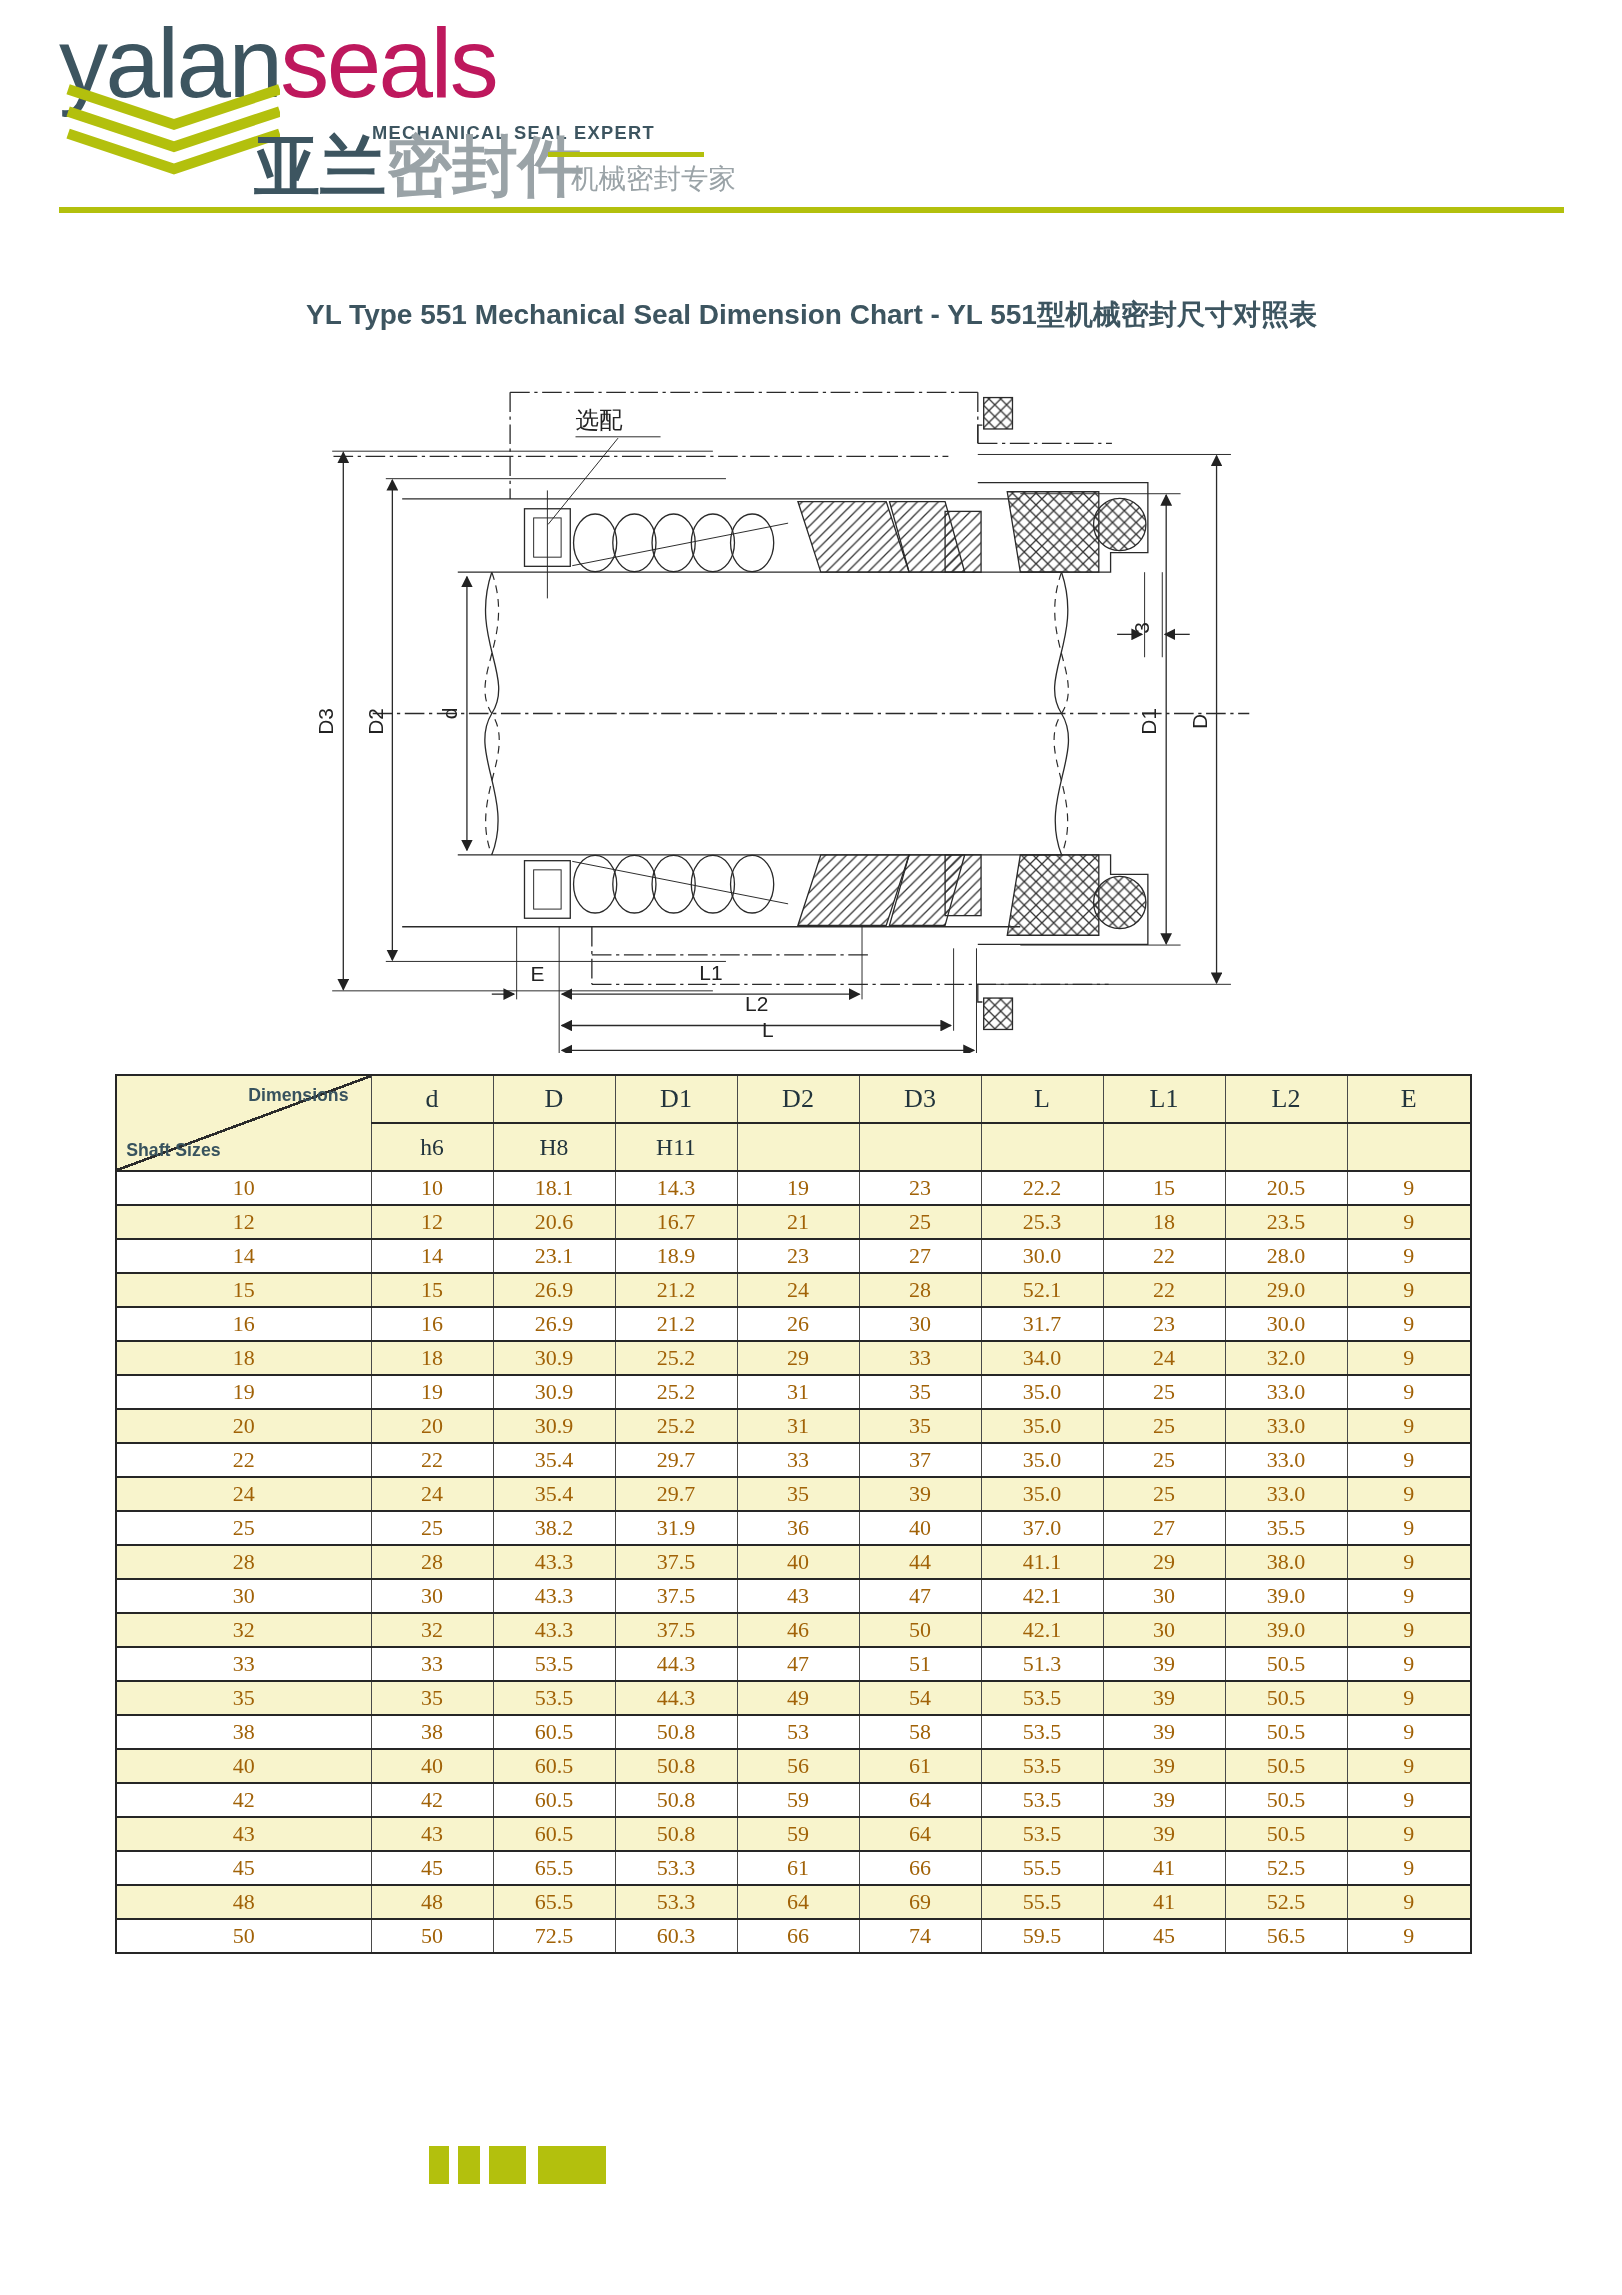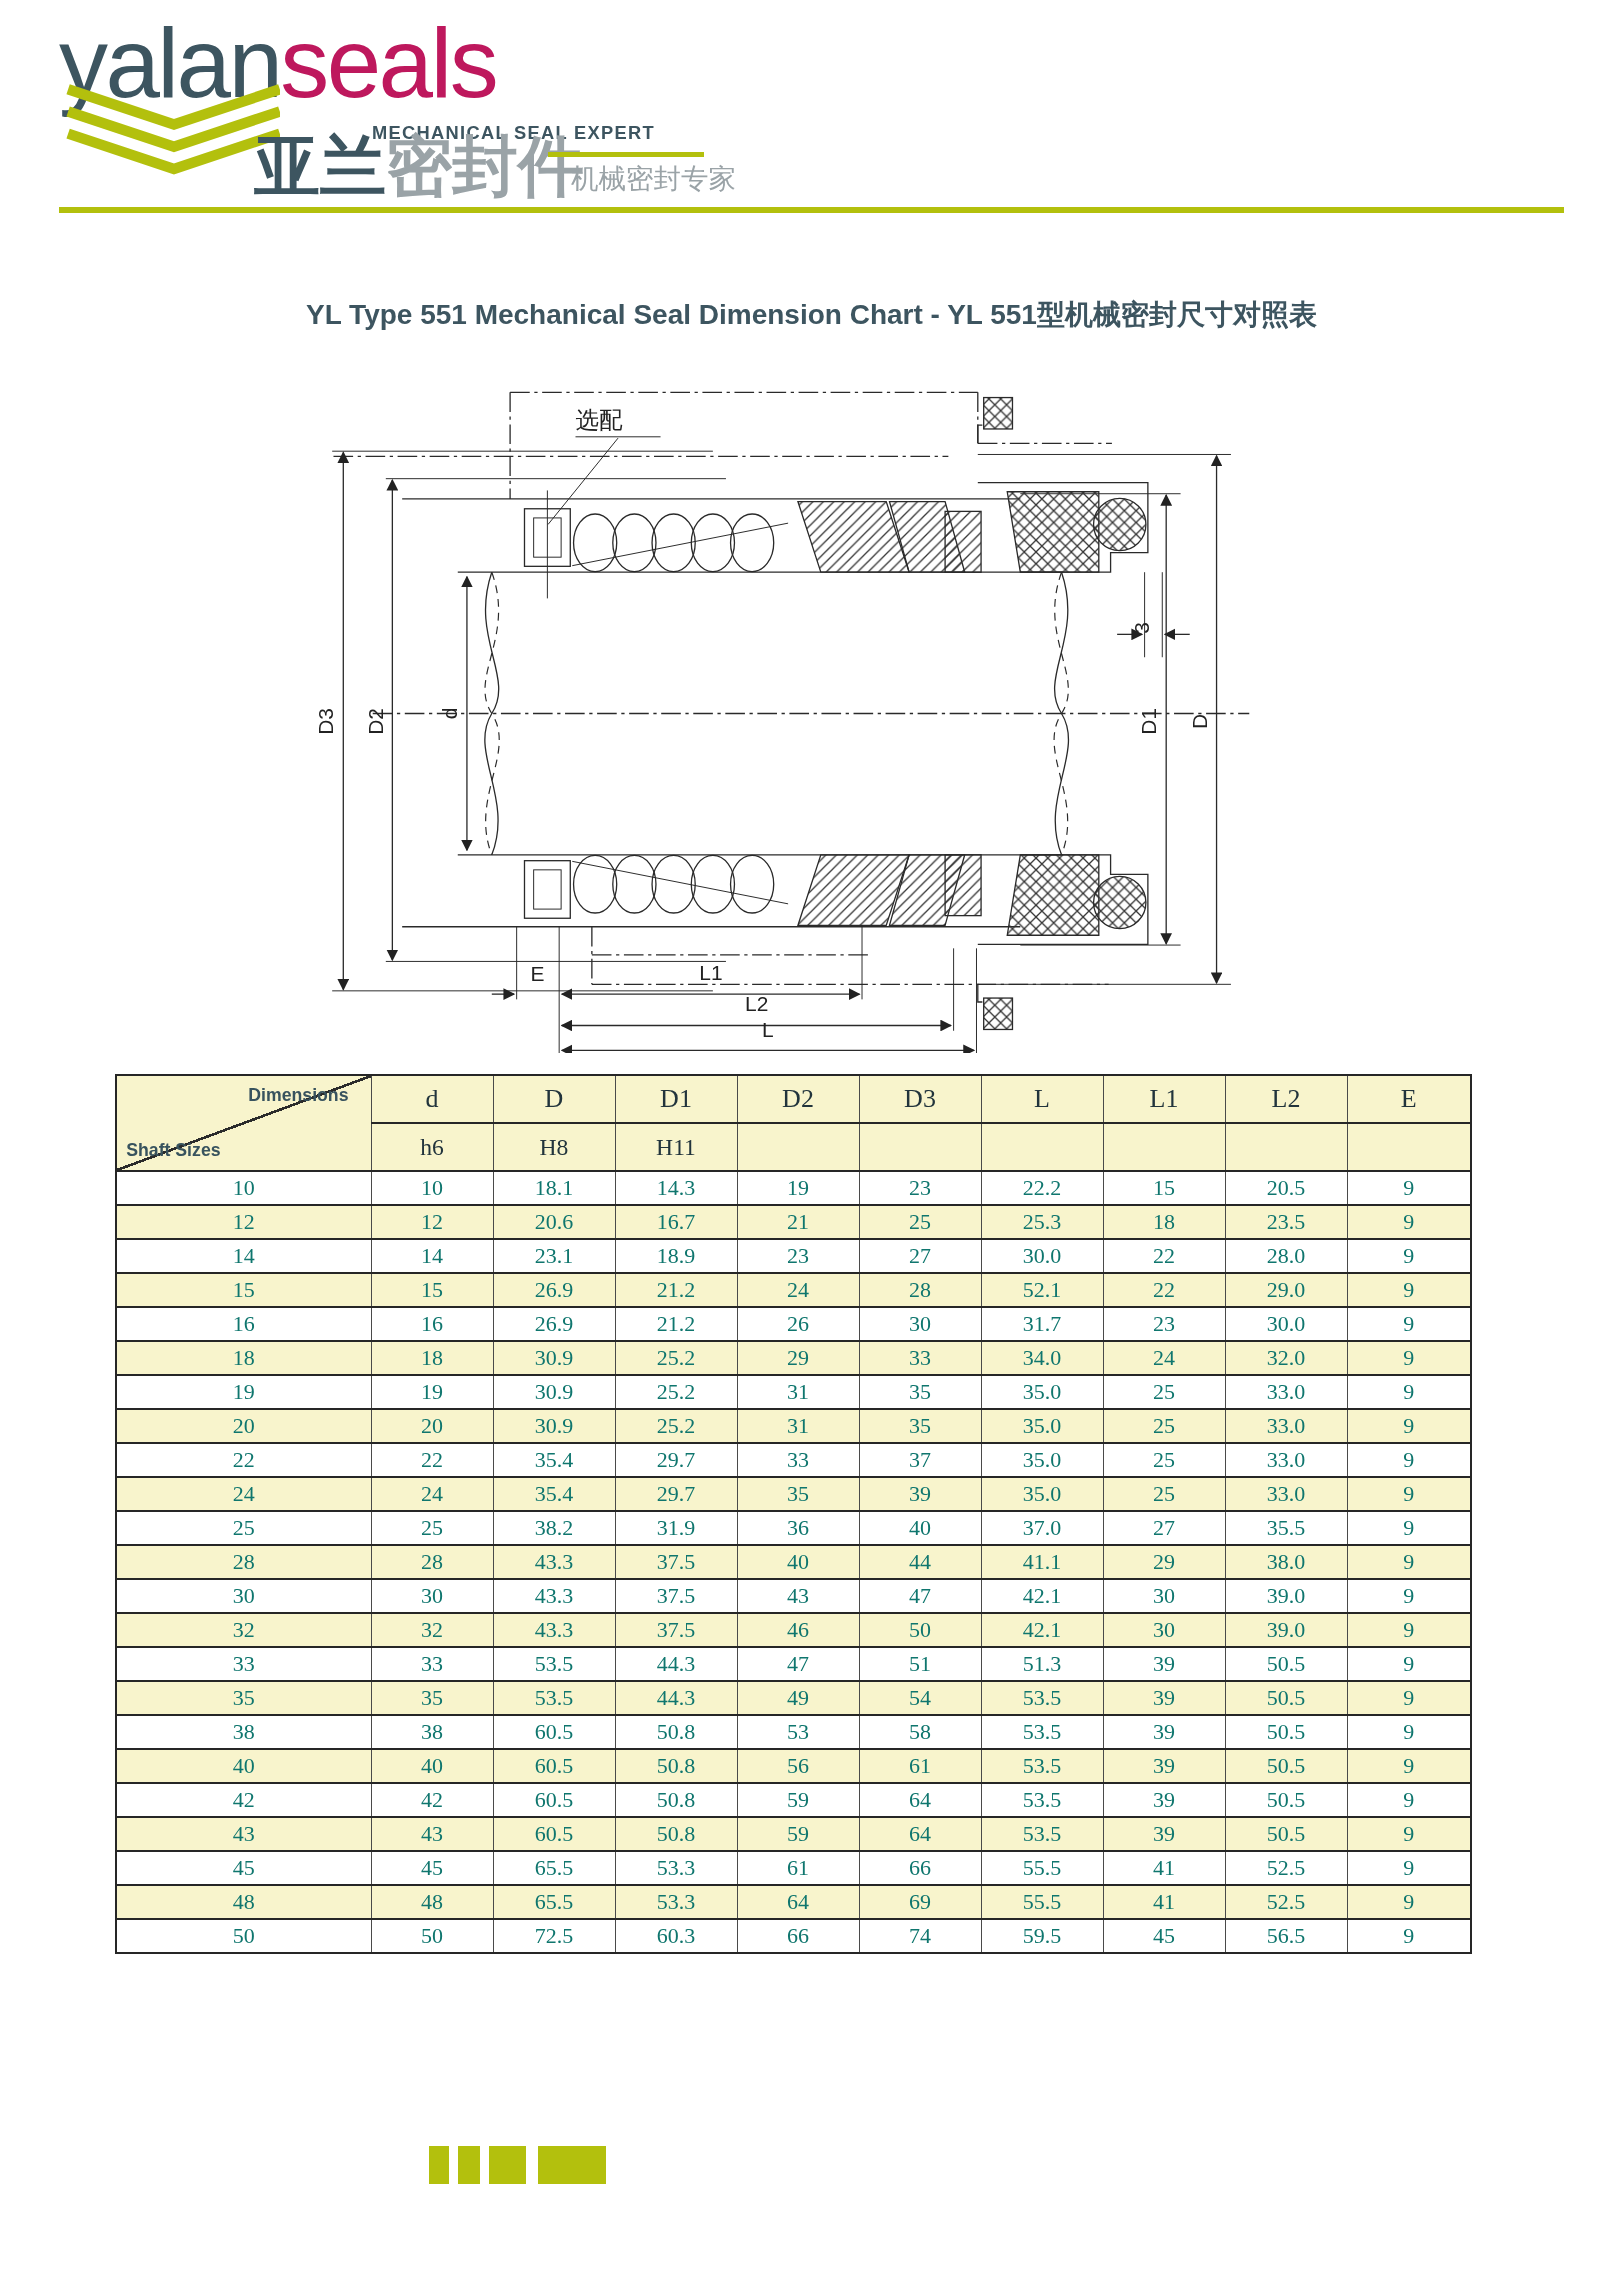--- a/index.html
+++ b/index.html
@@ -41,21 +41,21 @@
   
   .dim-table{position:absolute;left:115px;top:1074px;width:1355px;border-collapse:collapse;table-layout:fixed;
              font-family:"Liberation Serif",serif;}
   .dim-table th,.dim-table td{border-left:1.3px solid #4a4a4a;border-right:1.3px solid #4a4a4a;
              border-top:2px solid #262626;border-bottom:2px solid #262626;
              text-align:center;vertical-align:middle;padding:0;}
   .dim-table{border:2.6px solid #262626;}
   .dim-table thead tr{height:48px;background:#f8f4cc;}
   .dim-table thead th{font-size:26px;font-weight:normal;color:#22343c;}
   .dim-table thead tr.tol th{font-size:23.6px;}
-  .dim-table tbody tr{height:34px;font-size:22px;color:#0f766e;}
+  .dim-table tbody tr{height:34px;font-size:22px;color:#a16207;}
   .dim-table tbody tr.zebra{background:#f8f4cc;}
   .corner{position:relative;
     background:linear-gradient(to bottom right,#f8f4cc calc(50% - 1.3px),#2b2b2b calc(50% - 1.3px),#2b2b2b calc(50% + 1.3px),#f8f4cc calc(50% + 1.3px));}
   .corner .top-lab{position:absolute;right:22px;top:9.2px;font-family:"Liberation Sans",sans-serif;
     font-size:17.7px;font-weight:bold;color:#38535e;}
   .corner .bot-lab{position:absolute;left:9.2px;bottom:9.2px;font-family:Liberation Sans, sans-serif;
     font-size:17.7px;font-weight:bold;color:#38535e;}
 
   
   .footer-seg{position:absolute;top:2146px;height:38px;background:#b3c00d;}

